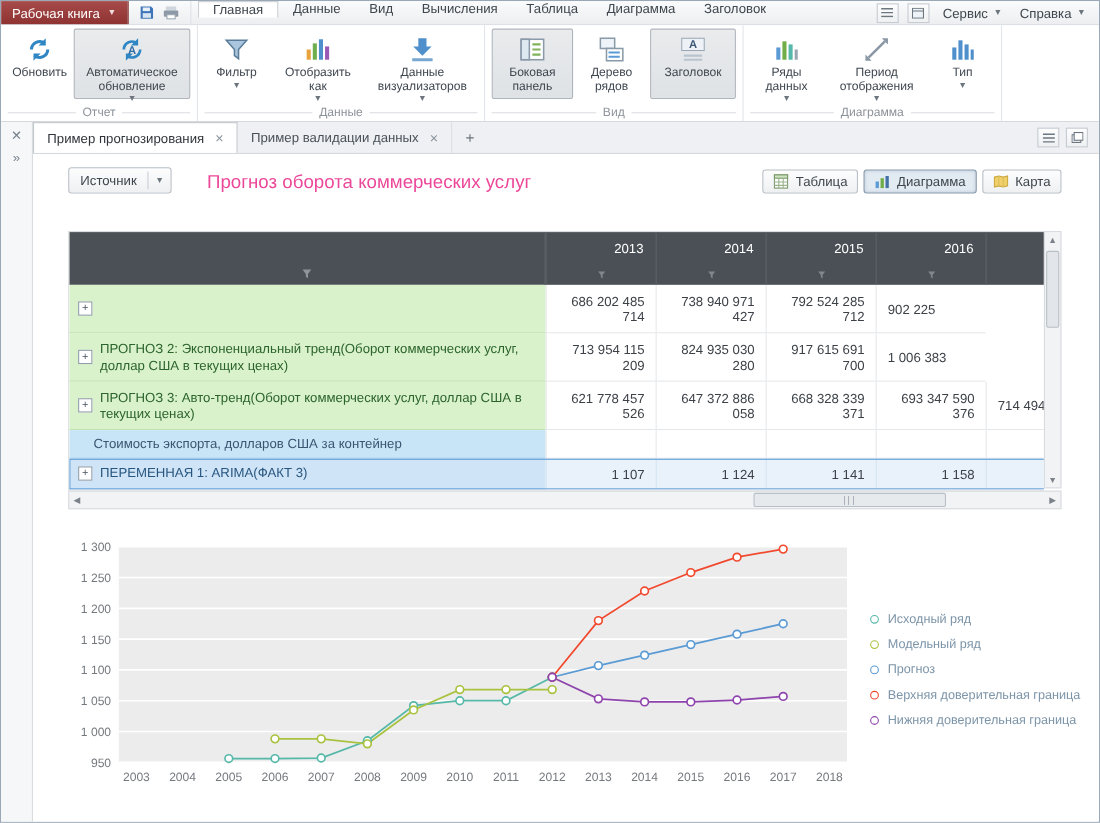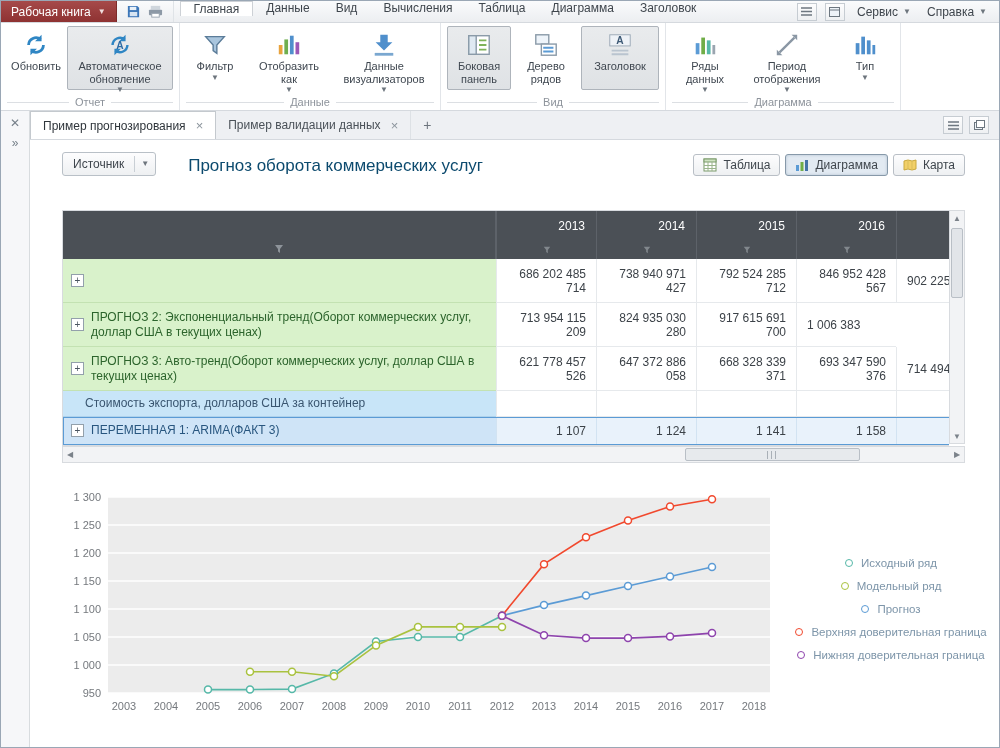--- a/index.html
+++ b/index.html
@@ -24,41 +24,41 @@
   
   .ribbon{display:flex;background:#fff;border-bottom:1px solid #d5d9de;height:88px;}
   .rgroup{display:flex;flex-direction:column;border-right:1px solid #e2e5e9;}
   .rgroup-buttons{flex:1;display:flex;align-items:flex-start;padding:3px 6px 0;gap:2px;}
   .rgroup-label{height:16px;font-size:11px;color:#8d939b;display:flex;align-items:center;justify-content:center;gap:6px;padding:0 6px;}
   .rgroup-label::before,.rgroup-label::after{content:"";flex:1;border-top:1px solid #dcdfe3;min-width:8px;}
   .rbtn{display:flex;flex-direction:column;align-items:center;font-size:11px;line-height:1.15;color:#3f4750;padding:5px 5px 2px;border:1px solid transparent;border-radius:2px;text-align:center;height:64px;background:none;cursor:pointer;font-family:inherit;}
   .rbtn.selected{background:linear-gradient(#e9ebed,#dfe2e5);border-color:#aeb4bb;}
   .ricon{width:26px;height:26px;margin-bottom:2px;flex-shrink:0;}
   .rbtn .caret{margin-top:1px;}
-  .w104{width:106px;} .w84{width:86px;} .w100{width:100px;} .w72{width:64px;} .w64{width:66px;} .w78{width:78px;} .w92{width:94px;} .w56{width:58px;}
+  .w104{width:106px;} .w84{width:86px;} .w100{width:100px;} .w72{width:74px;} .w64{width:66px;} .w78{width:78px;} .w92{width:94px;} .w56{width:58px;}
 
   
   .workarea{display:flex;height:636px;}
   .left-rail{width:29px;border-right:1px solid #d8dcdf;background:#f6f7f9;display:flex;flex-direction:column;align-items:center;padding-top:6px;gap:8px;flex-shrink:0;}
   .rail-btn{background:none;border:none;color:#77818b;font-size:12px;cursor:pointer;line-height:1;}
   .main-col{flex:1;display:flex;flex-direction:column;min-width:0;}
   .doctabs{height:29px;background:#eef0f3;border-bottom:1px solid #d5d9de;display:flex;align-items:stretch;}
   .dtab{display:flex;align-items:center;gap:10px;padding:0 12px;color:#4a5158;border-right:1px solid #dde1e5;cursor:pointer;}
   .dtab.active{background:#fff;border:1px solid #c4c9ce;border-bottom:none;color:#2f353b;z-index:2;}
   .dtab-close{color:#8b949c;font-size:13px;line-height:1;}
   .newtab-btn{padding:0 12px;background:none;border:none;color:#6d757d;font-size:14px;cursor:pointer;}
   .dt-right{margin-left:auto;display:flex;align-items:center;gap:6px;padding-right:10px;}
 
   
   .content{flex:1;background:#fff;overflow:hidden;}
   .toolbar-row{display:flex;align-items:flex-end;margin:12px 34px 0 32px;}
   .source-btn{display:flex;align-items:center;gap:0;border:1px solid #b9c0c7;border-radius:3px;background:linear-gradient(#fdfdfe,#eef0f2);cursor:pointer;font-family:inherit;font-size:12px;color:#3f464d;padding:0;}
   .source-btn .sb-label{padding:4px 10px;}
   .source-btn .sb-arrow{border-left:1px solid #c9cfd5;padding:4px 6px;}
-  .page-title{margin-left:32px;font-size:17px;color:#0c4a6e;}
+  .page-title{margin-left:32px;font-size:17px;color:#ec4899;}
   .view-btns{margin-left:auto;display:flex;gap:5px;}
   .view-btn{display:flex;align-items:center;gap:6px;border:1px solid #b9bfc6;border-radius:3px;background:linear-gradient(#fdfdfe,#eef0f2);padding:3px 9px;font-family:inherit;font-size:12px;color:#3f464d;cursor:pointer;}
   .view-btn.selected{background:#e2eaf2;border-color:#8799a9;box-shadow:inset 0 0 3px rgba(90,120,150,.35);}
 
   
   .table-zone{margin:34px 0 0 32px;display:flex;}
   .grid-clip{width:887px;overflow:hidden;border:1px solid #d8dbdf;border-right:none;}
   .thead,.trow{display:flex;width:933px;}
   .thead{background:#4b5056;height:48px;}
   .th-label{width:433px;position:relative;border-right:1px solid #5d6269;}
@@ -79,21 +79,21 @@
   .vscroll{width:16px;height:234px;background:#f2f3f5;border:1px solid #d8dbdf;display:flex;flex-direction:column;align-items:center;}
   .scroll-arrow{width:14px;height:14px;background:none;border:none;color:#7b828a;font-size:8px;display:flex;align-items:center;justify-content:center;cursor:pointer;padding:0;flex-shrink:0;}
   .vthumb{width:12px;height:70px;background:#e2e5e9;border:1px solid #b9bfc6;border-radius:2px;margin-top:3px;cursor:pointer;}
   .vspacer{flex:1;}
   .hscroll{height:17px;margin-left:32px;width:903px;background:#f2f3f5;border:1px solid #d8dbdf;position:relative;display:flex;align-items:center;justify-content:space-between;}
   .hthumb{position:absolute;left:69%;width:19.5%;top:1px;bottom:1px;background:#e7eaed;border:1px solid #b9bfc6;border-radius:2px;display:flex;align-items:center;justify-content:center;cursor:pointer;}
   .grip{width:12px;height:8px;background:repeating-linear-gradient(90deg,#a9b0b7 0 1px,transparent 1px 4px);}
 
   
   .chart-row{margin:26px 0 0 32px;display:flex;}
-  .legend{width:200px;margin-left:14px;display:flex;flex-direction:column;justify-content:center;gap:11px;align-items:center;}
+  .legend{width:200px;margin-left:14px;display:flex;flex-direction:column;justify-content:center;gap:11px;}
   .legend-item{display:flex;align-items:center;gap:8px;}
   .legend-dot{width:8px;height:8px;border-radius:50%;background:#fff;border:1.5px solid #888;flex-shrink:0;}
   .legend-label{font-size:11.5px;color:#7d95a9;}
 </style>
 </head>
 <body>
 
 <div class="titlebar">
   <button class="workbook-btn">
     <span>Рабочая книга</span>
@@ -404,21 +404,20 @@
             </div>
           </div>
 
           <div class="trow r-tall">
             <div class="td-label green">
               <span class="expander">+</span>
             </div>
             <div class="td-val">686 202 485 714</div>
             <div class="td-val">738 940 971 427</div>
             <div class="td-val">792 524 285 712</div>
-            <div class="td-val">846 952 428 567</div>
             <div class="td-val clip">902 225</div>
           </div>
 
           <div class="trow r-tall">
             <div class="td-label green">
               <span class="expander">+</span>
               <span>ПРОГНОЗ 2: Экспоненциальный тренд(Оборот коммерческих услуг, доллар США в текущих ценах)</span>
             </div>
             <div class="td-val">713 954 115 209</div>
             <div class="td-val">824 935 030 280</div>

